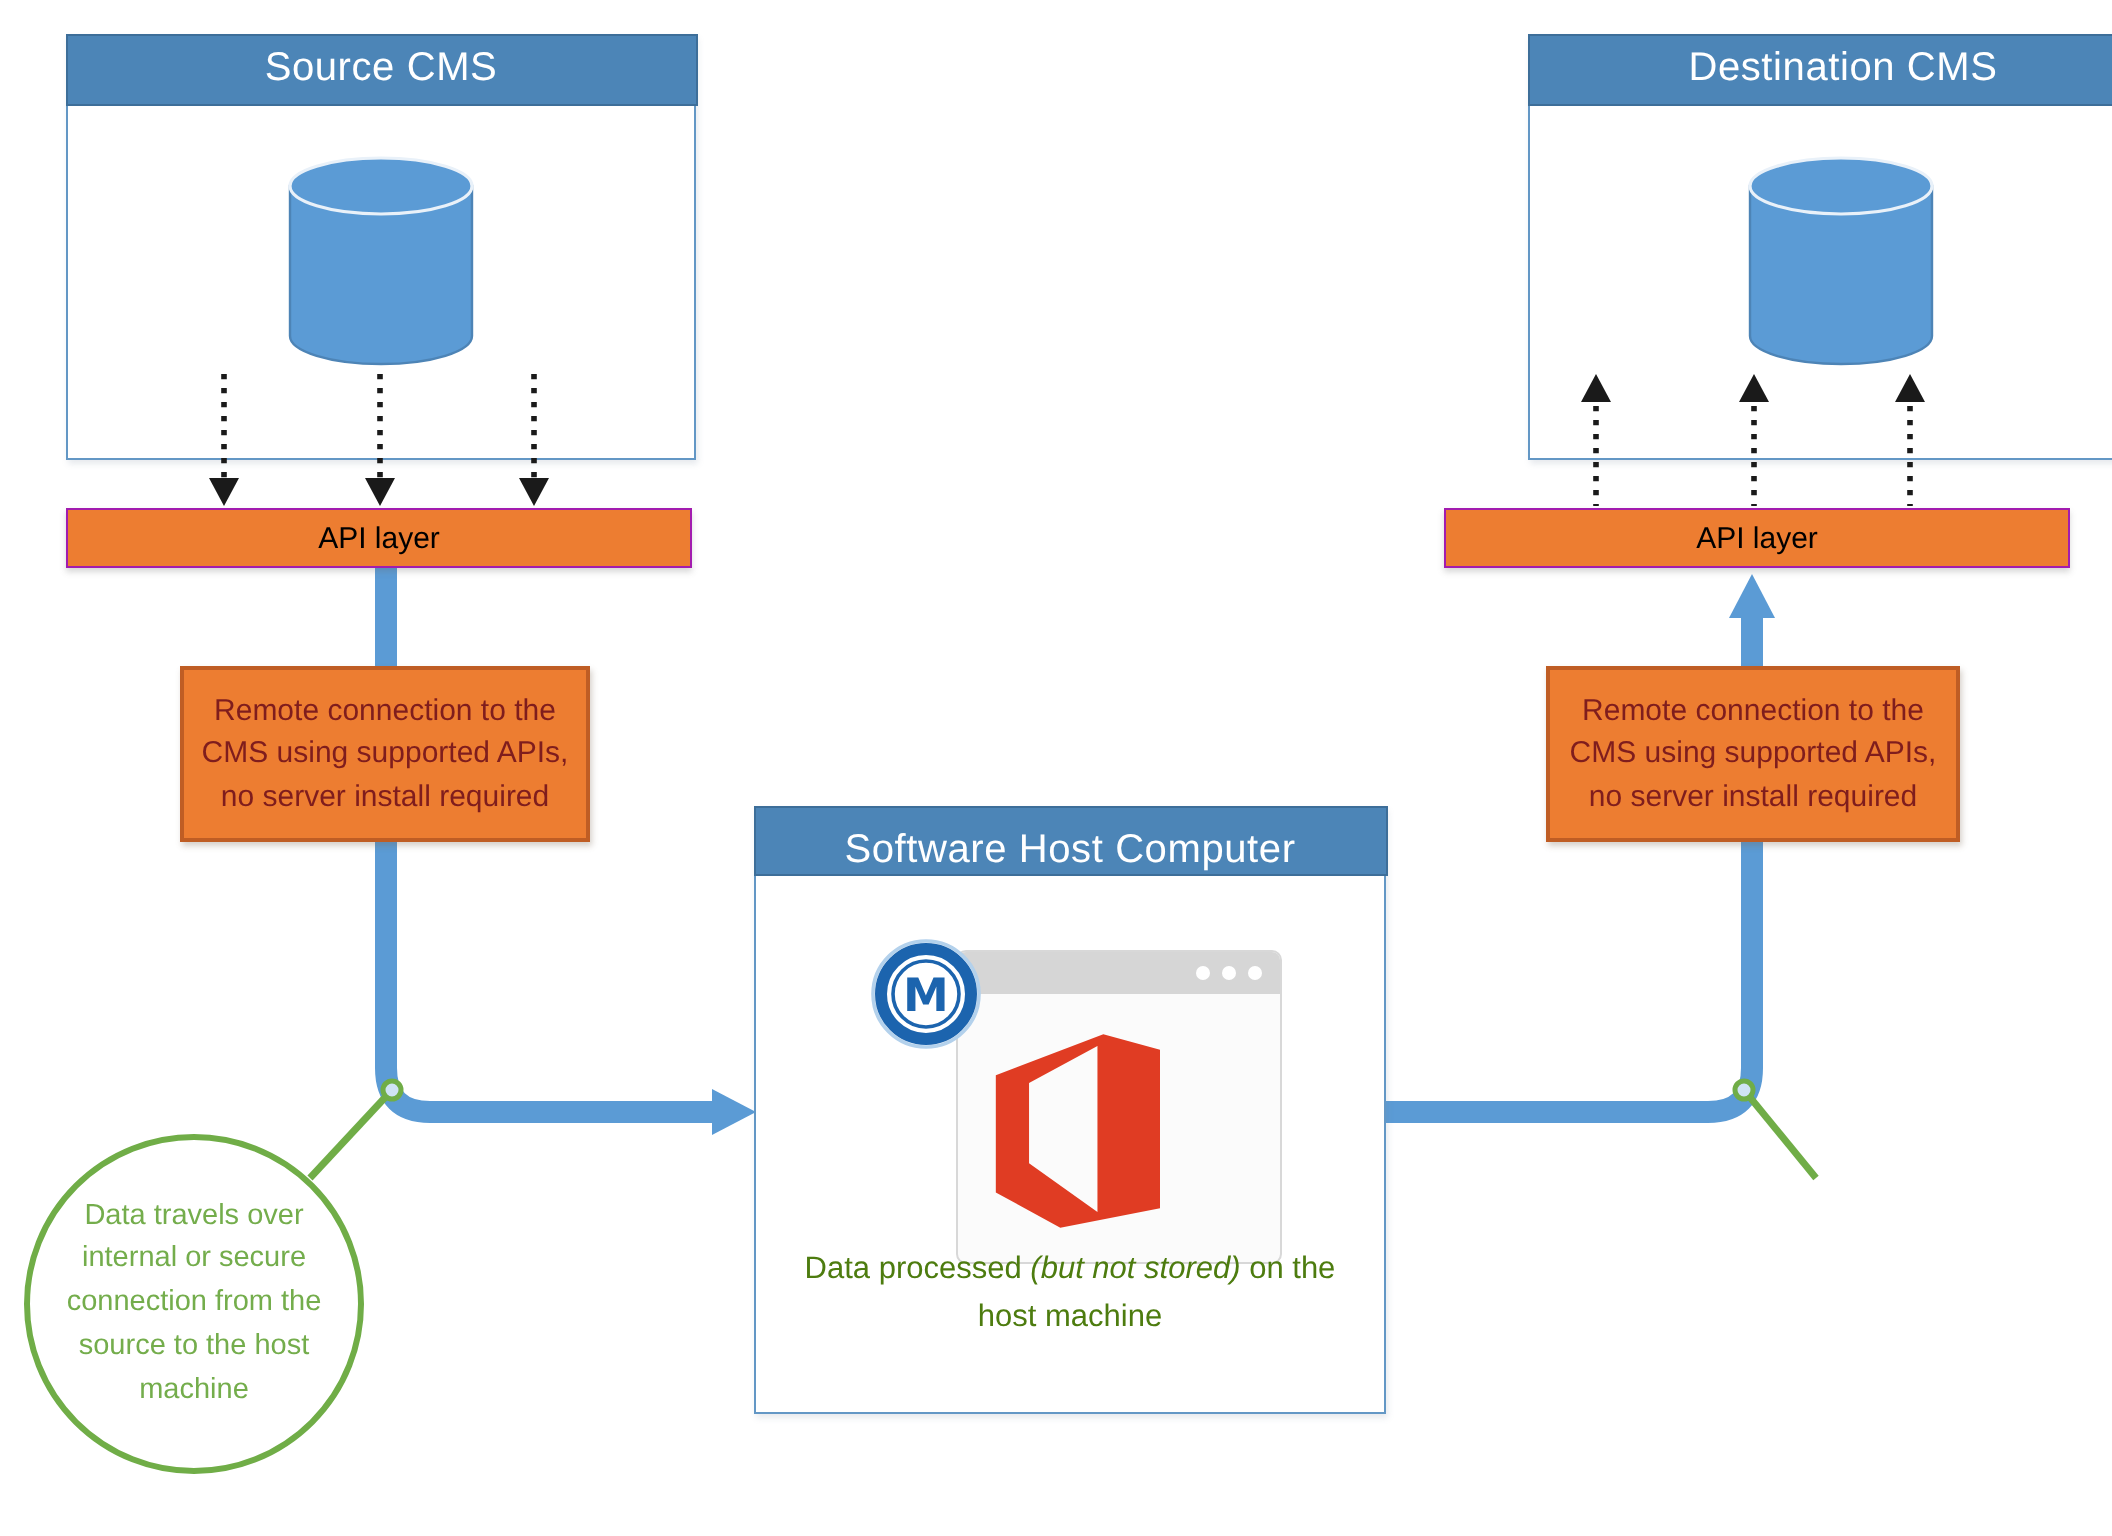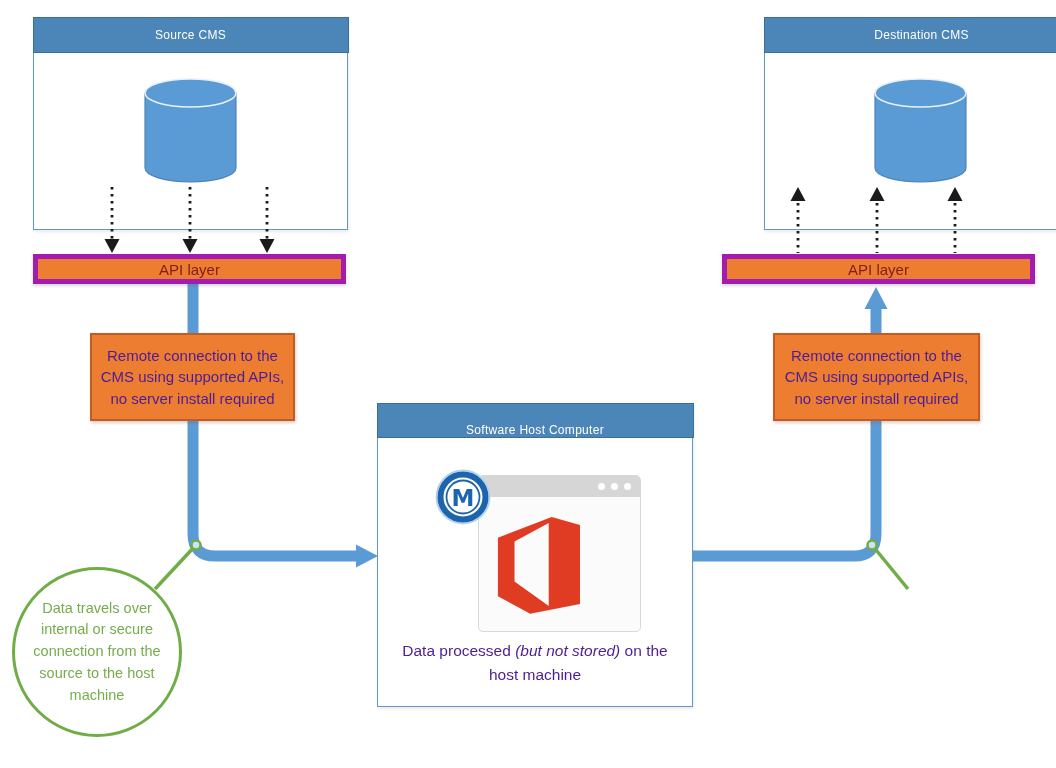--- a/index.html
+++ b/index.html
@@ -12,36 +12,36 @@
 
   
   .panel{
     position:absolute;background:#ffffff;border:1.5px solid #6397C5;
     box-shadow:1px 2px 3px rgba(120,140,160,.18);
   }
   .panel-header{
     position:absolute;left:-1.5px;right:-1.5px;top:-1.5px;height:36px;
     background:#4C85B7;border:1px solid #3D6E99;
     display:flex;align-items:center;justify-content:center;
-    color:#fff;font-size:12px;letter-spacing:.3px;box-sizing:border-box;
+    color:#fff;font-size:20px;letter-spacing:.3px;box-sizing:border-box;
   }
 
   
   .api-bar{
-    position:absolute;background:#ED7D31;border:5px solid #a21caf;
+    position:absolute;background:#ED7D31;border:1px solid #a21caf;
     display:flex;align-items:center;justify-content:center;
-    color:#7f1d1d;font-size:15px;box-shadow:0 2px 3px rgba(100,100,100,.25);
+    color:#000000;font-size:15px;box-shadow:0 2px 3px rgba(100,100,100,.25);
     box-sizing:border-box;
   }
 
   
   .note-box{
     position:absolute;background:#ED7D31;border:2px solid #BF5D24;
     display:flex;align-items:center;justify-content:center;text-align:center;
-    color:#4c1d95;font-size:15px;line-height:1.42;padding:6px 8px;
+    color:#7f1d1d;font-size:15px;line-height:1.42;padding:6px 8px;
     box-shadow:1px 2px 3px rgba(120,100,80,.3);box-sizing:border-box;
   }
 
   
   .callout-circle{
     position:absolute;border:3.5px solid #70AD47;border-radius:50%;
     background:#ffffff;display:flex;align-items:center;justify-content:flex-end;
     text-align:center;color:#74AD4C;font-size:14.5px;line-height:1.5;
     box-sizing:border-box;padding:0 18px;
   }
@@ -52,22 +52,22 @@
     background:#FBFBFB;border:1px solid #D8D8D8;border-radius:5px;
   }
   .window-titlebar{
     position:absolute;left:0;right:0;top:0;height:21px;background:#D6D6D6;
     border-radius:4px 4px 0 0;display:flex;align-items:center;
     justify-content:flex-end;gap:6px;padding-right:9px;box-sizing:border-box;
   }
   .window-dot{width:7px;height:7px;border-radius:50%;background:#ffffff;}
 
   .host-caption{
-    position:absolute;left:22px;right:22px;top:235px;text-align:center;
-    color:#4c1d95;font-size:15.5px;line-height:1.55;
+    position:absolute;left:22px;right:22px;top:219px;text-align:center;
+    color:#4d7c0f;font-size:15.5px;line-height:1.55;
   }
   .host-caption em{font-style:italic;}
 
   .z1{z-index:1;} .z2{z-index:2;} .z3{z-index:3;} .z4{z-index:4;}
 </style>
 </head>
 <body>
 
 <div id="canvas">
 

